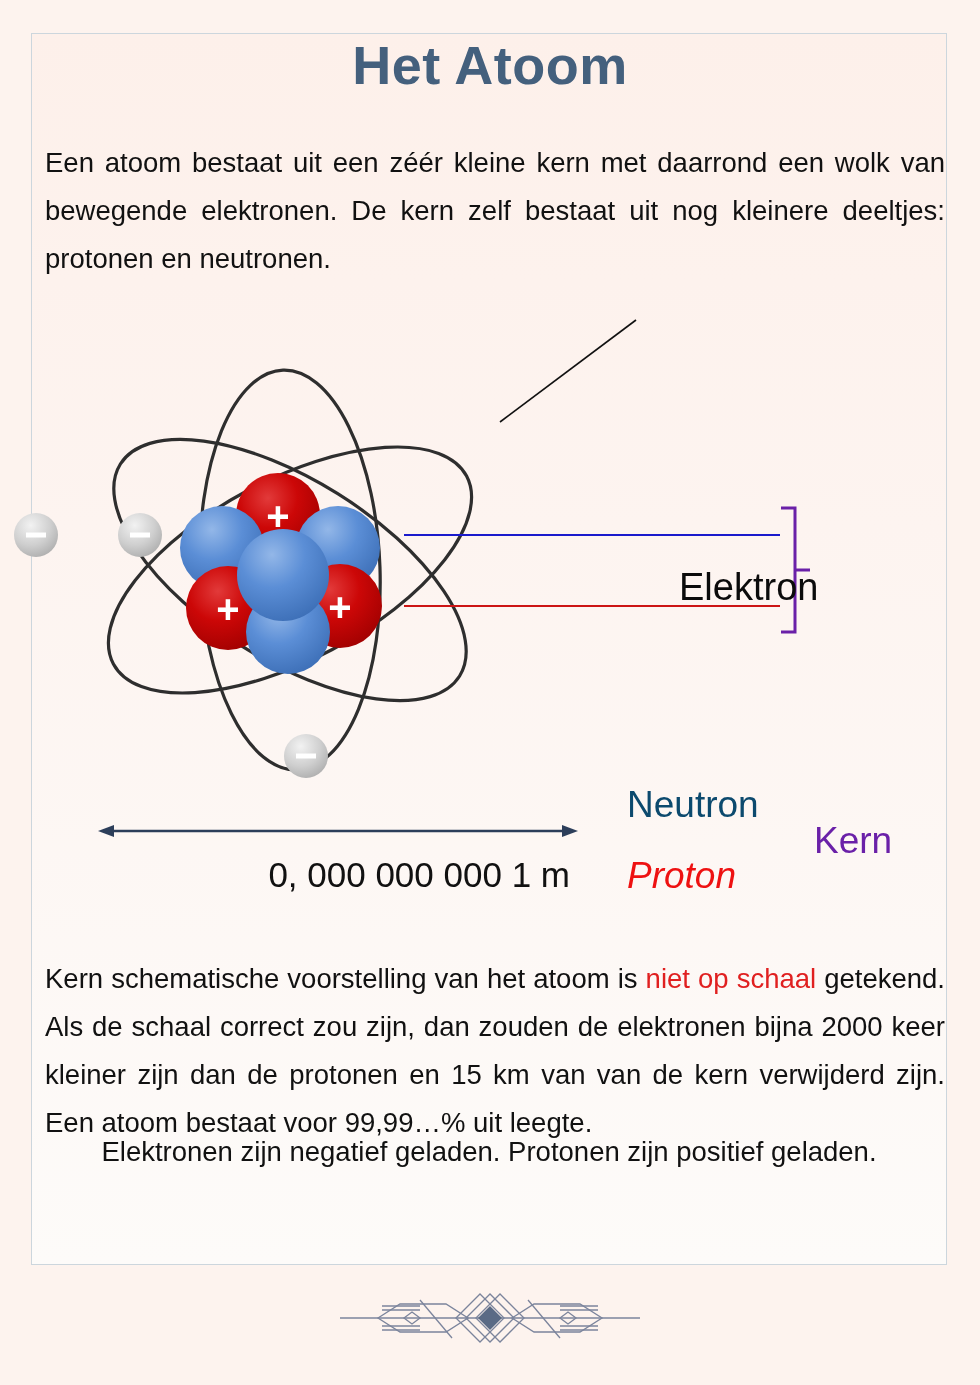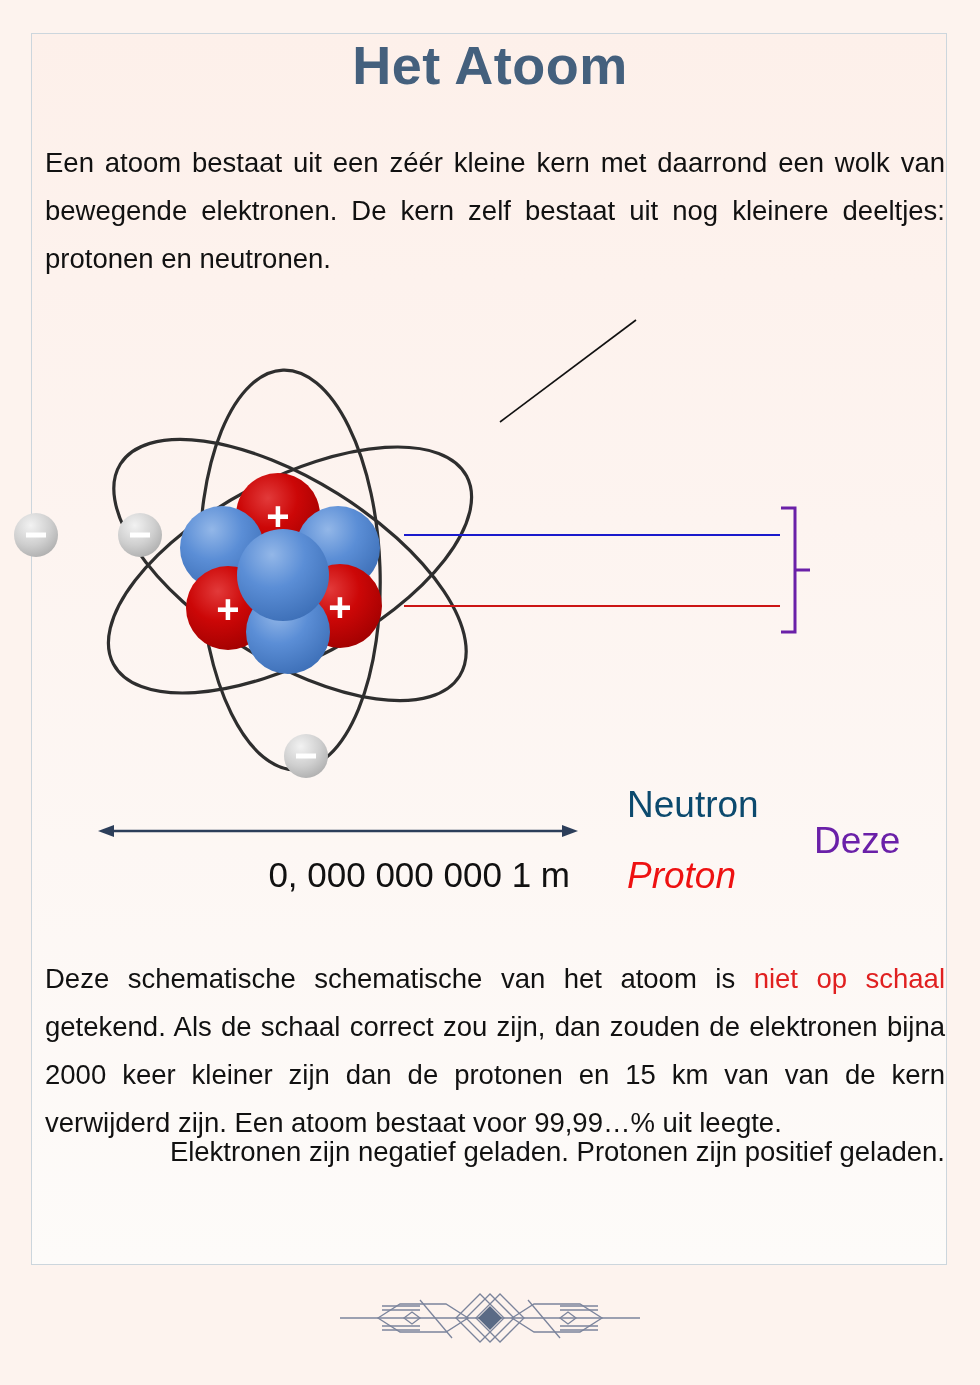--- a/index.html
+++ b/index.html
@@ -25,21 +25,21 @@
   .para{
     position:absolute;
     font-size:27.5px;
     line-height:48px;
     color:#111;
     text-align:justify;
     text-justify:inter-word;
   }
   #intro-para{left:45px;top:139px;width:900px;}
   #scale-para{left:45px;top:955px;width:900px;}
-  #charge-para{left:45px;top:1128px;width:900px;text-align:right;}
+  #charge-para{left:39px;top:1128px;width:900px;text-align:center;}
   .red-em{color:#e02020;margin-top:32px;}
 
   .diagram{position:absolute;left:0;top:270px;width:980px;height:640px;}
   .svgwrap{position:absolute;left:0;top:0;}
 
   .lbl{position:absolute;font-size:36px;white-space:nowrap;}
   #label-elektron{left:679px;top:296px;color:#0b0b0b;font-size:38px;}
   #label-neutron{left:627px;top:514px;color:#0c4a6e;font-size:37px;}
   #label-proton{left:627px;top:585px;color:#ee1111;font-size:37px;font-style:italic;}
   #label-kern{left:814px;top:550px;color:#6a20a8;font-size:37px;}
@@ -115,34 +115,35 @@
     <line x1="500" y1="152" x2="636" y2="50" stroke="#111" stroke-width="1.6"></line>
     <line x1="404" y1="265" x2="780" y2="265" stroke="#1a1acc" stroke-width="1.8"></line>
     <line x1="404" y1="336" x2="780" y2="336" stroke="#cc1414" stroke-width="1.8"></line>
 
     <g stroke="#6a20a8" stroke-width="3" fill="none">
       <path d="M 781 238 L 795 238 L 795 362 L 781 362"></path>
       <line x1="795" y1="300" x2="810" y2="300"></line>
     </g>
   </svg>
 
+  <div class="lbl" id="label-elektron">Elektron</div>
   <div class="lbl" id="label-neutron">Neutron</div>
   <div class="lbl" id="label-proton">Proton</div>
-  <div class="lbl" id="label-kern">Deze</div>
+  <div class="lbl" id="label-kern">Kern</div>
 </div>
 
 <svg style="position:absolute;left:90px;top:815px;" width="500" height="40">
   <line x1="18" y1="16" x2="478" y2="16" stroke="#2c3e5a" stroke-width="2.6"></line>
   <polygon points="8,16 24,10 24,22" fill="#2c3e5a"></polygon>
   <polygon points="488,16 472,10 472,22" fill="#2c3e5a"></polygon>
 </svg>
 
 <div id="scale-value">0, 000 000 000 1 m</div>
 
-<div class="para" id="scale-para"><span>Deze schematische schematische van het atoom is </span><span class="red-em">niet op schaal</span><span> getekend. Als de schaal correct zou zijn, dan zouden de elektronen bijna 2000 keer kleiner zijn dan de protonen en 15 km van van de kern verwijderd zijn. Een atoom bestaat voor 99,99…% uit leegte.</span></div>
+<div class="para" id="scale-para"><span>Kern schematische voorstelling van het atoom is </span><span class="red-em">niet op schaal</span><span> getekend. Als de schaal correct zou zijn, dan zouden de elektronen bijna 2000 keer kleiner zijn dan de protonen en 15 km van van de kern verwijderd zijn. Een atoom bestaat voor 99,99…% uit leegte.</span></div>
 
 <div class="para" id="charge-para">Elektronen zijn negatief geladen. Protonen zijn positief geladen.</div>
 
 <div class="footer">
   <svg width="980" height="100">
     <g stroke="#7b849c" fill="none" stroke-width="1.3">
       <line x1="340" y1="50" x2="640" y2="50"></line>
       <polyline points="382,38 420,38"></polyline>
         <polyline points="382,42 420,42"></polyline>
       <polyline points="382,58 420,58"></polyline>

